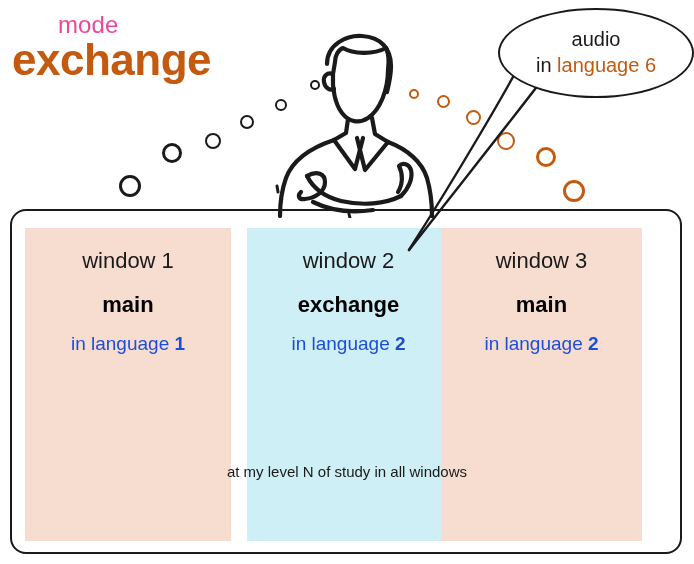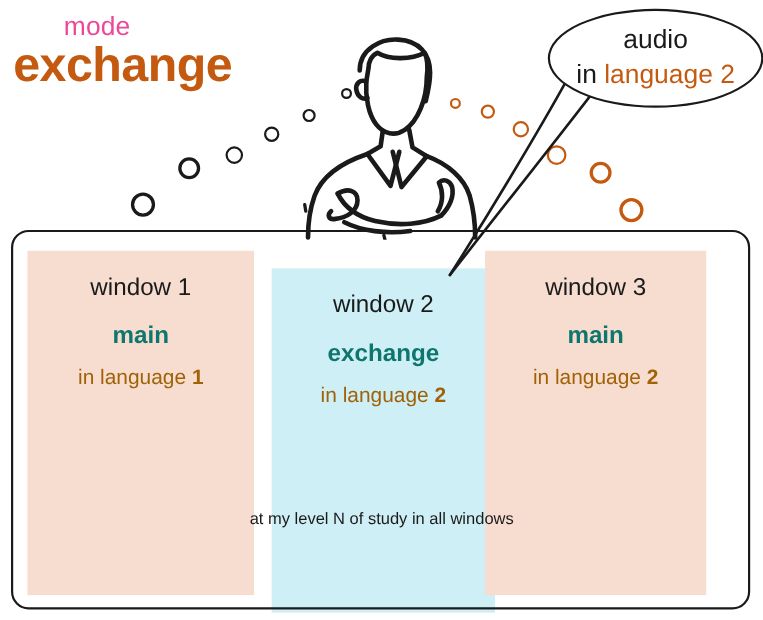--- a/index.html
+++ b/index.html
@@ -67,21 +67,21 @@
     border-radius: 50%;
     background: #ffffff;
     box-sizing: border-box;
     display: flex;
     flex-direction: column;
     align-items: center;
     justify-content: center;
     z-index: 6;
   }
   .speech-line {
-    font-size: 24px;
+    font-size: 20px;
     color: #1a1a1a;
     line-height: 1.28;
     white-space: nowrap;
   }
   .speech-line .hl { color: #C45A10; }
 
   .bubble-tail {
     position: absolute;
     left: 390px;
     top: 60px;
@@ -112,45 +112,45 @@
     width: 641px;
     height: 313px;
     z-index: 2;
   }
   .col {
     position: absolute;
     top: 0;
     height: 313px;
   }
   .col-1 { left: 0px;   width: 206px; background: #F6DDD0; }
-  .col-2 { left: 222px; width: 203px; background: #CDEFF5; margin-top: 16px; }
+  .col-2 { left: 222px; width: 203px; background: #CDEFF5; }
   .col-3 { left: 416px; width: 201px; background: #F6DDD0; }
 
   .col-text {
     position: absolute;
     top: 22px;
     width: 100%;
     text-align: center;
   }
   .col-window {
     font-size: 22px;
     color: #1a1a1a;
     line-height: 1;
   }
   .col-kind {
     margin-top: 22px;
     font-size: 22px;
     font-weight: bold;
-    color: #0f766e;
+    color: #000000;
     line-height: 1;
   }
   .col-lang {
     margin-top: 18px;
     font-size: 19px;
-    color: #a16207;
+    color: #1d4ed8;
     line-height: 1;
   }
   .col-lang b { font-weight: bold; }
 
   .footer-note {
     position: absolute;
     left: 0;
     top: 463px;
     width: 694px;
     text-align: center;
@@ -220,21 +220,21 @@
 
   <svg class="bubble-tail" viewBox="0 0 240 200">
     <g fill="none" stroke="#1a1a1a" stroke-width="2.4" stroke-linecap="round">
       <path d="M132 0 C120 24, 70 110, 19 190"></path>
       <path d="M164 4 C150 24, 80 112, 19 190"></path>
     </g>
   </svg>
 
   <div class="speech-bubble">
     <div class="speech-line">audio</div>
-    <div class="speech-line"><span>in </span><span class="hl">language 2</span></div>
+    <div class="speech-line"><span>in </span><span class="hl">language 6</span></div>
   </div>
 
   <div class="panel"></div>
 
   <div class="columns">
 
     <div class="col col-1">
       <div class="col-text">
         <div class="col-window">window 1</div>
         <div class="col-kind">main</div>

